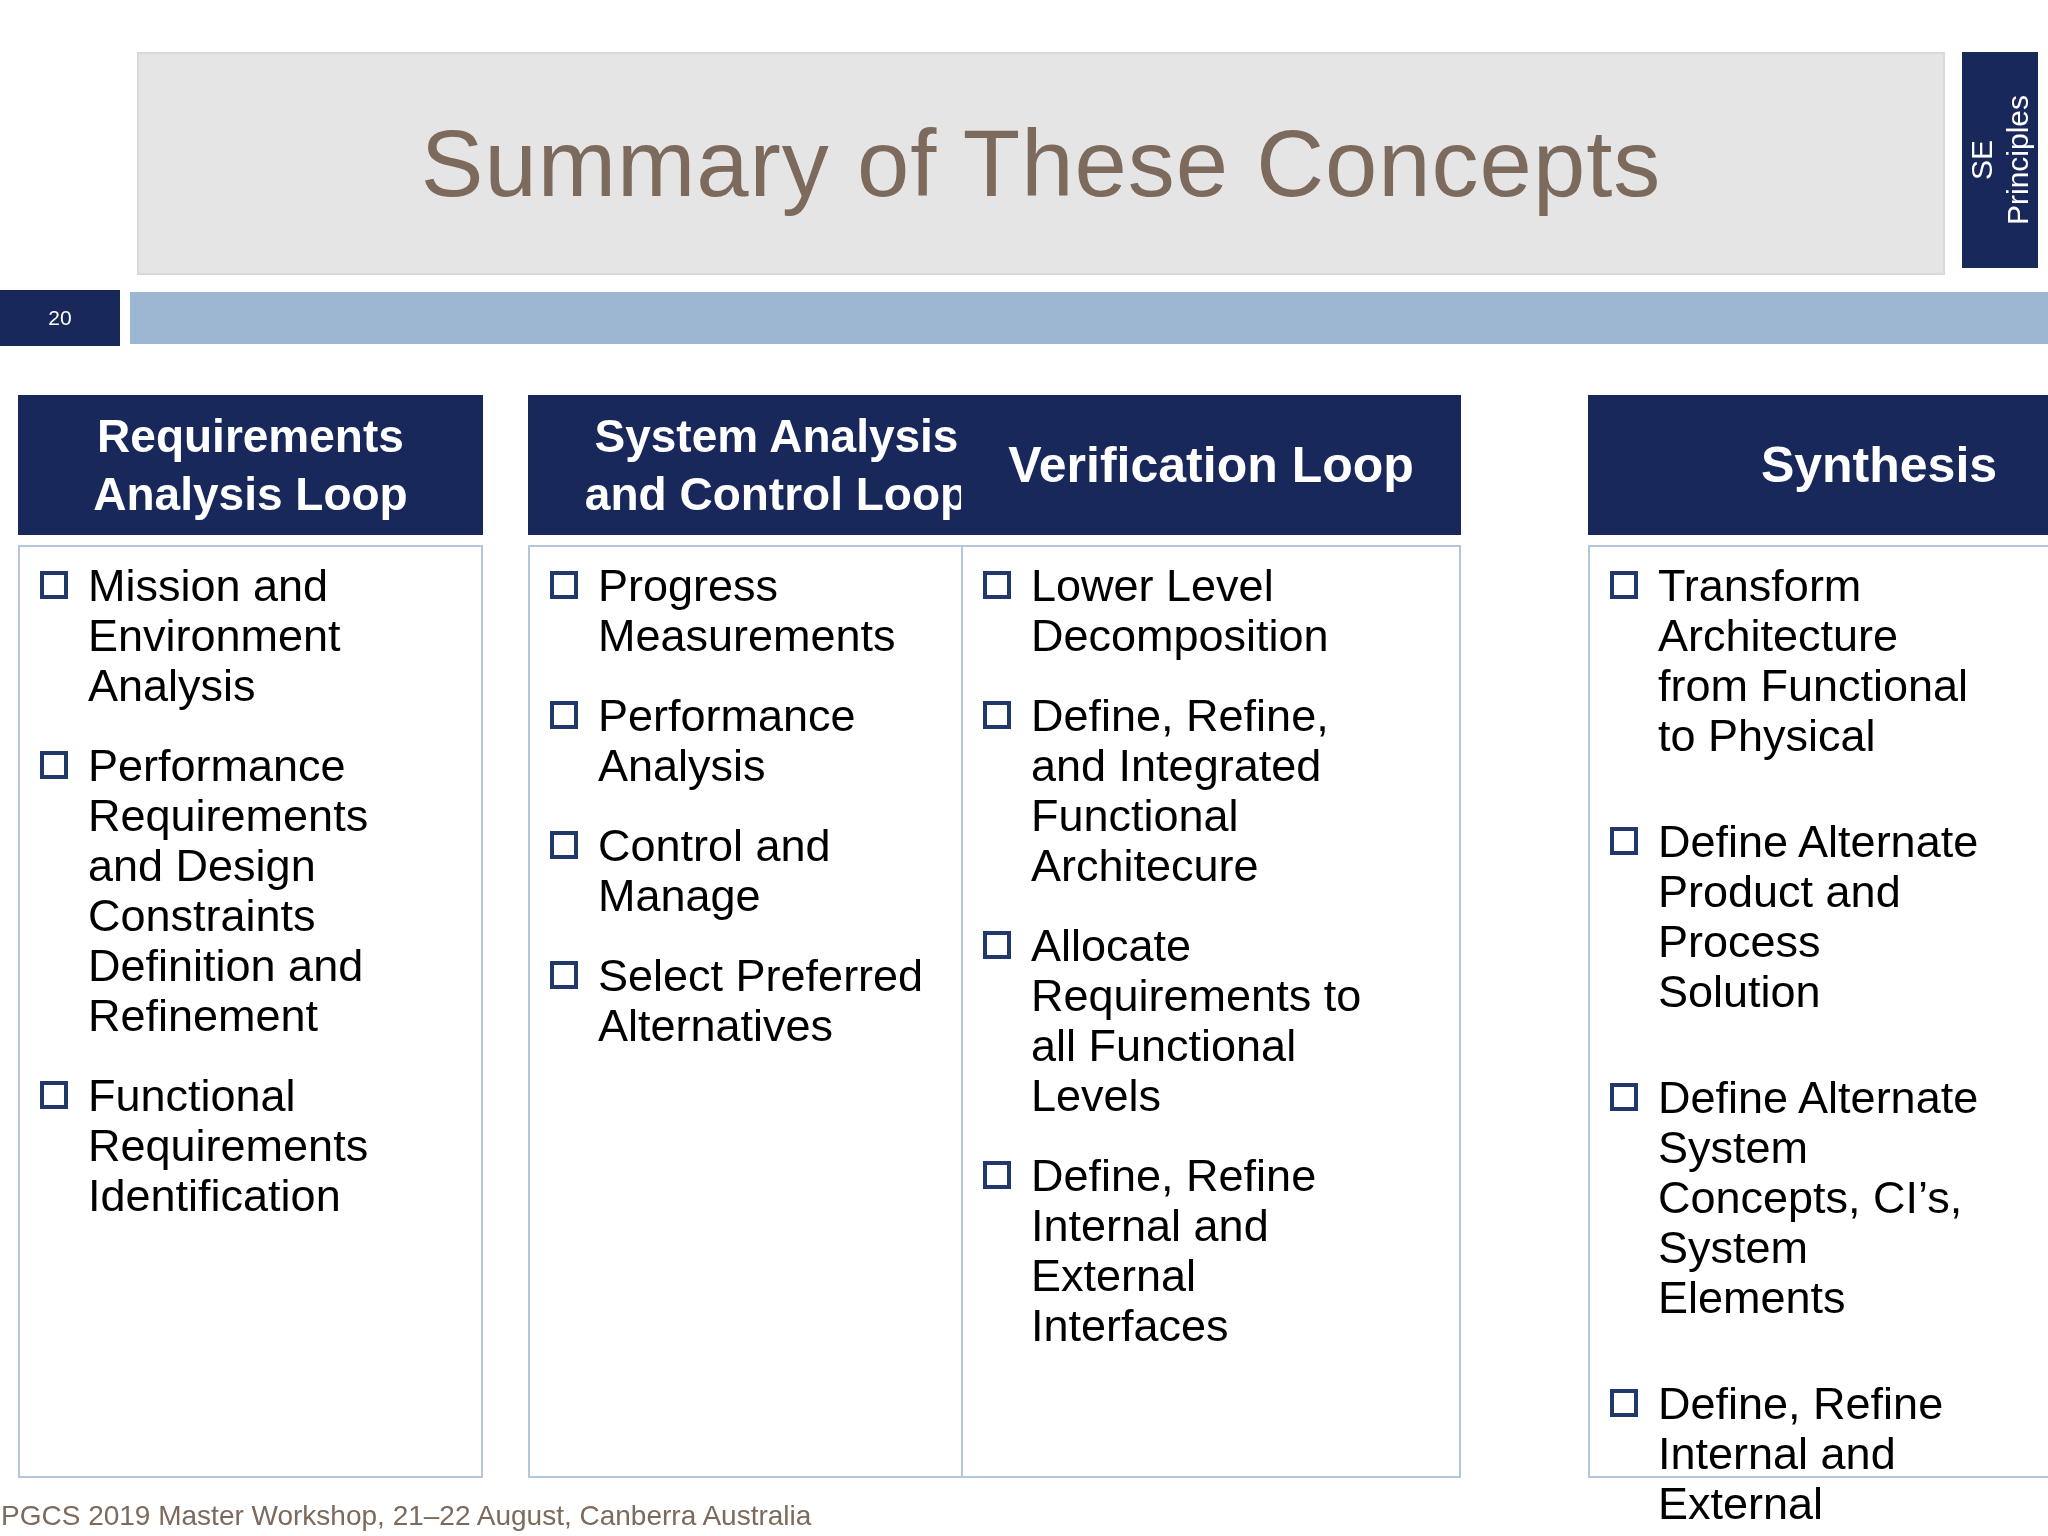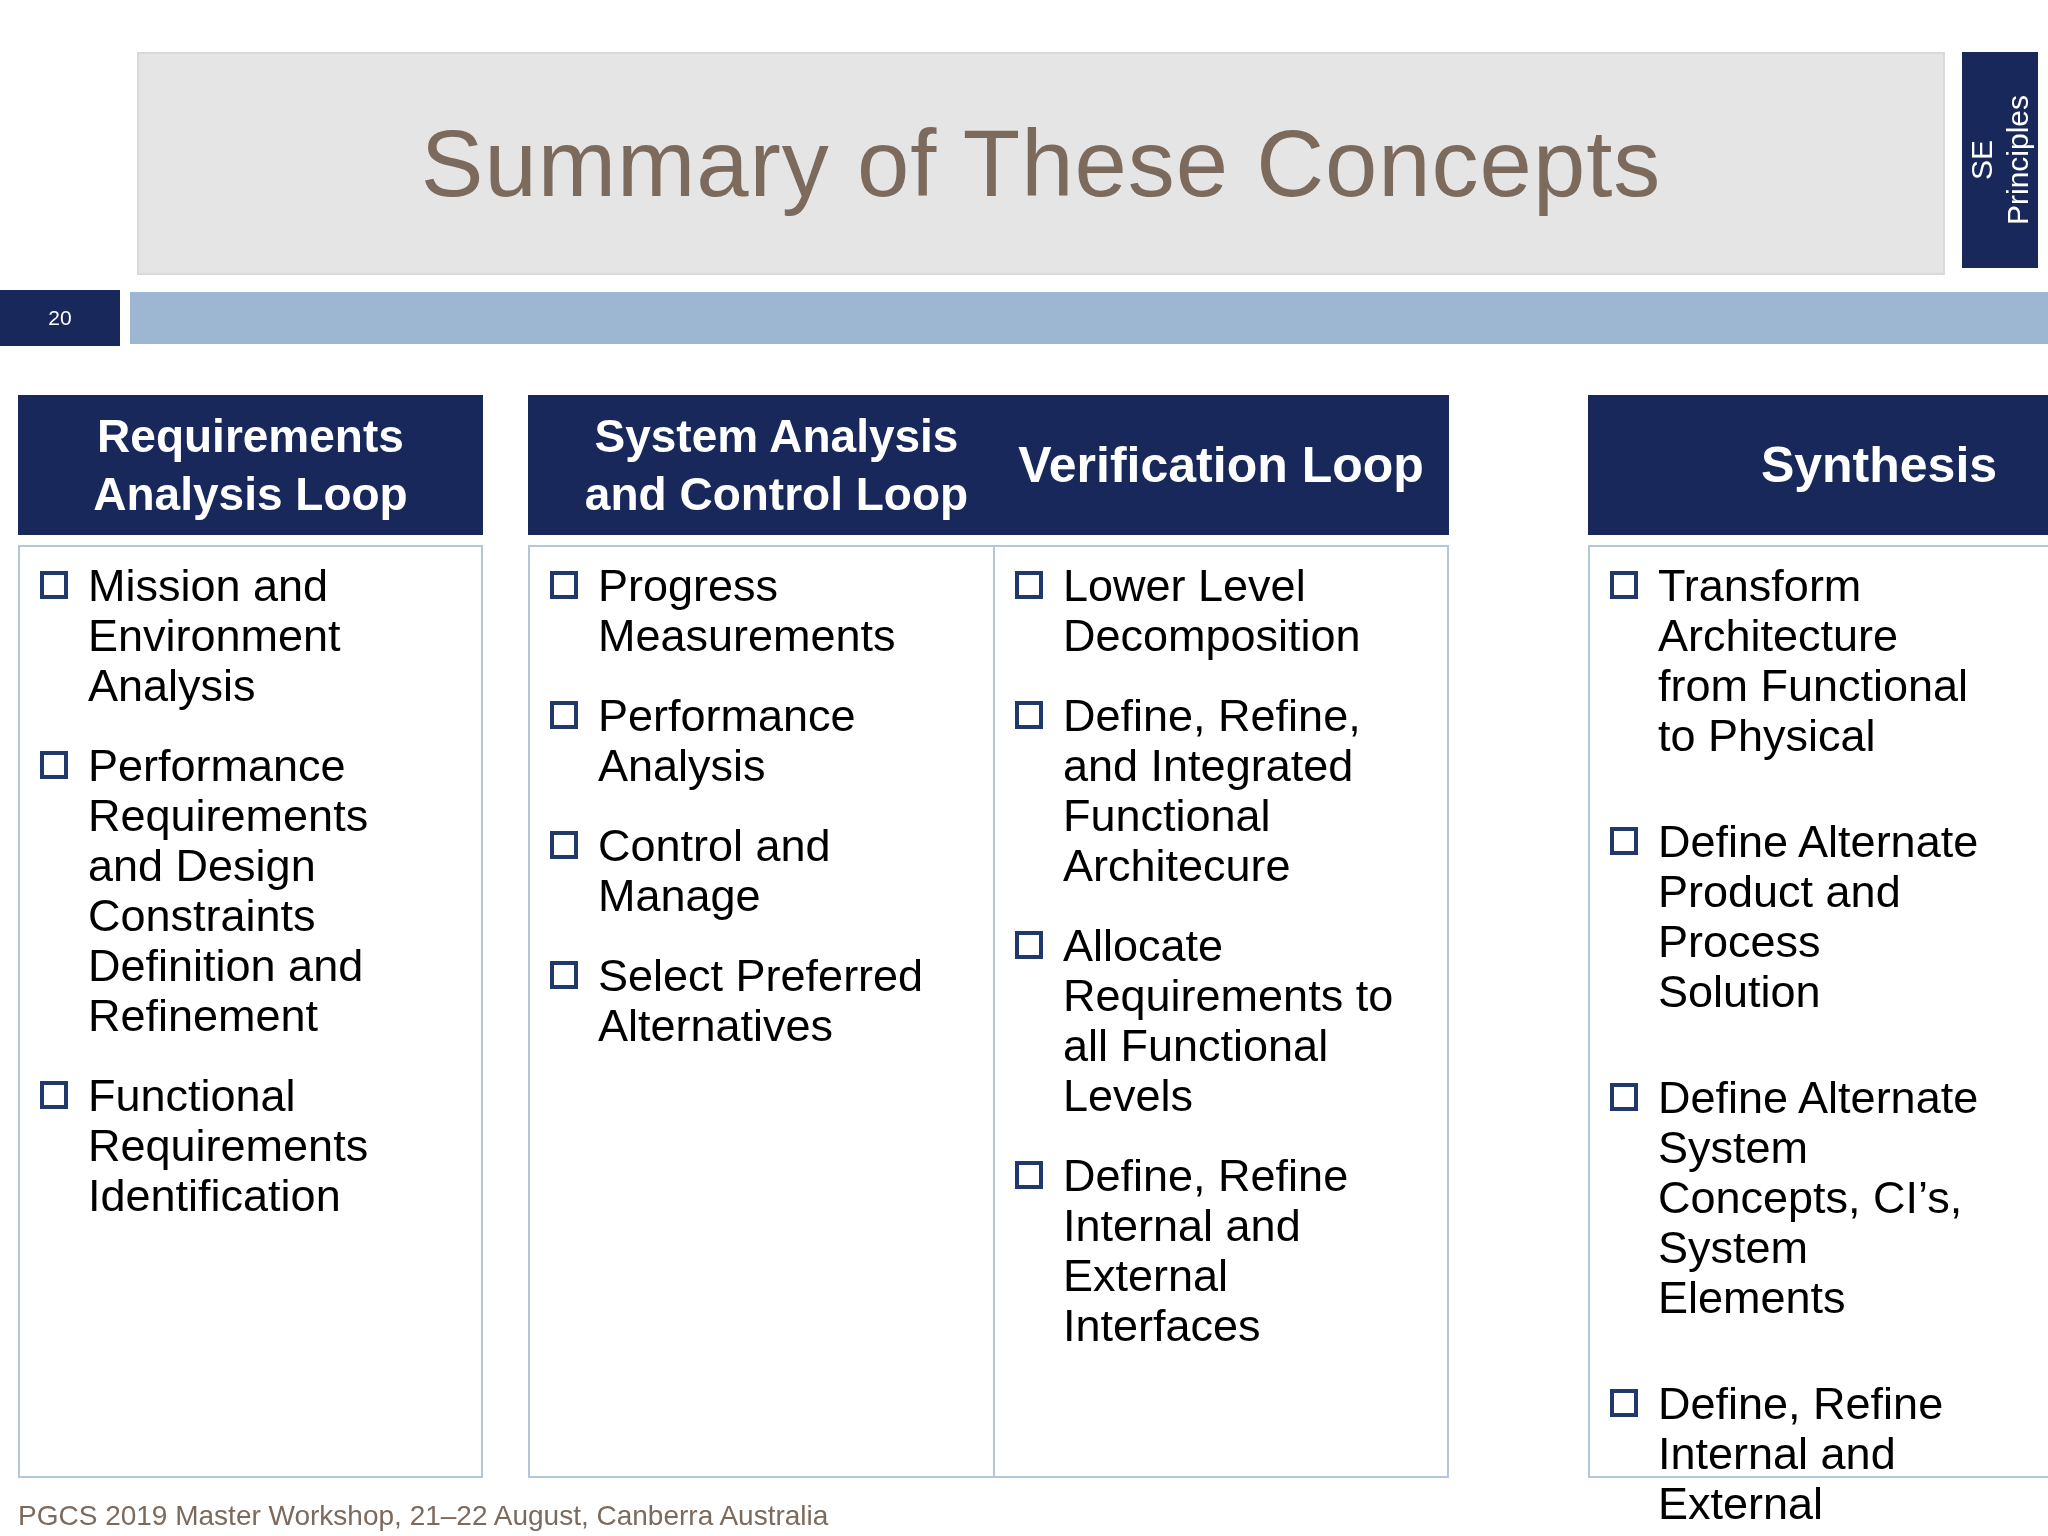--- a/index.html
+++ b/index.html
@@ -47,21 +47,21 @@
   .accent-bar {
     position: absolute; left: 130px; top: 292px;
     width: 1918px; height: 52px;
     background: #9db7d2;
   }
 
   
   .column { position: absolute; top: 395px; }
   .col-1 { left: 18px;   width: 465px; border-radius: 13px; }
   .col-2 { left: 496px;  width: 497px; margin-left: 32px; }
-  .col-3 { left: 993px; width: 456px; }
+  .col-3 { left: 961px; width: 500px; }
   .col-4 { left: 1588px; width: 582px; }
 
   .col-header {
     height: 140px;
     background: #18285a;
     color: #ffffff; font-weight: bold;
     font-size: 50px; line-height: 60px;
     display: flex; align-items: center; justify-content: center;
     text-align: center; white-space: pre-line;
   }
@@ -83,21 +83,21 @@
     border: 4px solid #21386b;
     background: #ffffff;
     margin-top: 10px; margin-right: 20px;
   }
   .item-text {
     font-size: 45px; line-height: 50px; color: #000000;
     white-space: pre-line;
   }
 
   .footer {
-    position: absolute; left: 18px; top: 1500px;
+    position: absolute; left: 1px; top: 1500px;
     font-size: 28px; color: #7c6a5c; white-space: nowrap;
   }
 </style>
 </head>
 <body>
 
 <div class="title-box">
   <div class="title">Summary of These Concepts</div>
 </div>
 

